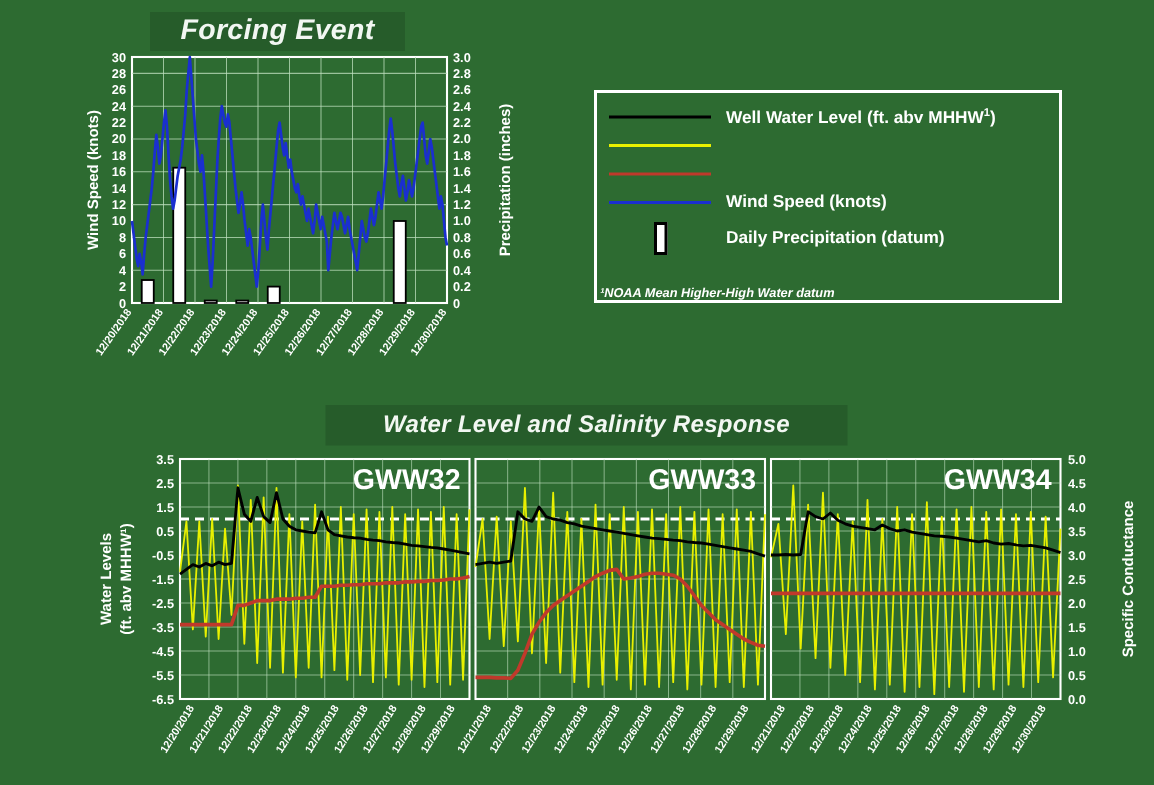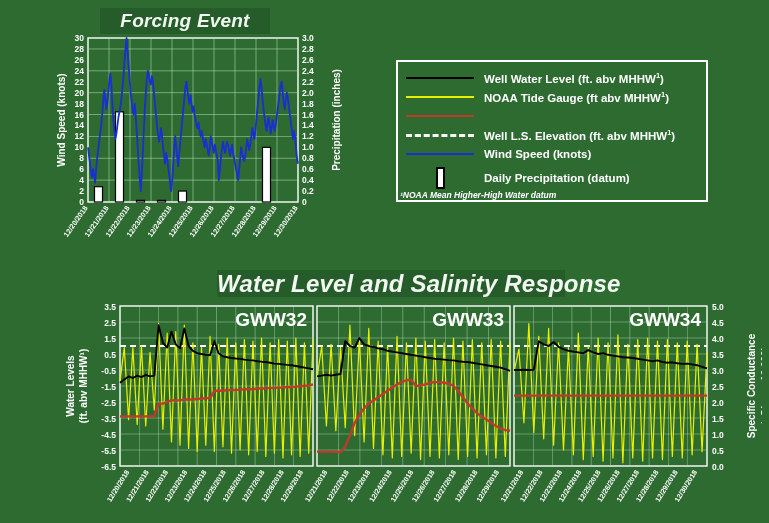--- a/index.html
+++ b/index.html
@@ -17,21 +17,21 @@
     position:absolute;
     background:#265c2a;
     color:#f2f7f2;
     font-style:italic;
     font-weight:bold;
     text-align:center;
     letter-spacing:.2px;
     white-space:nowrap;
   }
   #forcing-banner{left:100px;top:8px;width:170px;height:26px;line-height:26px;font-size:19px;}
-  #response-banner{left:217px;top:270px;width:348px;height:27px;line-height:27px;font-size:24px;font-style:italic;}
+  #response-banner{left:217px;top:270px;width:348px;height:27px;line-height:27px;font-size:16px;font-style:italic;}
 
   
   svg{display:block;}
   .axtxt{fill:#ffffff;font-family:"Liberation Sans",sans-serif;font-weight:bold;}
   .tick{font-size:8.5px;}
   .axlab{font-size:10px;font-weight:bold;}
   .panel-title{font-size:19px;font-weight:bold;fill:#ffffff;}
   .datelab{font-size:7.2px;font-weight:bold;fill:#ffffff;}
 
   
@@ -140,32 +140,25 @@
         <div class="leg-row">
           <span class="swatch sw-black">
             <i style="background: rgb(0, 0, 0);"></i>
           </span>
           <span class="leg-label">Well Water Level (ft. abv MHHW<sup>1</sup>)</span>
         </div>
         <div class="leg-row">
           <span class="swatch sw-yellow">
             <i style="background: rgb(232, 240, 0);"></i>
           </span>
-          <span class="leg-label">NOAA  Tide Gauge (ft abv MHHW<sup>1</sup>)</span>
         </div>
         <div class="leg-row">
           <span class="swatch sw-red">
             <i style="background: rgb(192, 57, 43);"></i>
           </span>
-        </div>
-        <div class="leg-row">
-          <span class="swatch sw-dash">
-            <i style="border-top-color: rgb(255, 255, 255);"></i>
-          </span>
-          <span class="leg-label">Well L.S. Elevation (ft. abv MHHW<sup>1</sup>)</span>
         </div>
         <div class="leg-row">
           <span class="swatch sw-blue">
             <i style="background: rgb(26, 47, 208);"></i>
           </span>
           <span class="leg-label">Wind Speed (knots)</span>
         </div>
         <div class="leg-row" style="height: 30px;">
           <span class="swatch sw-bar">
             <b></b>

